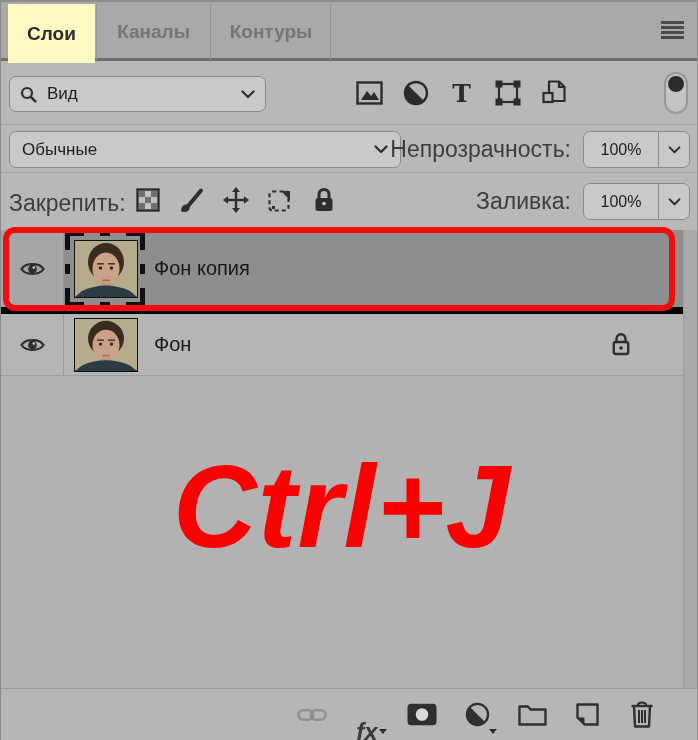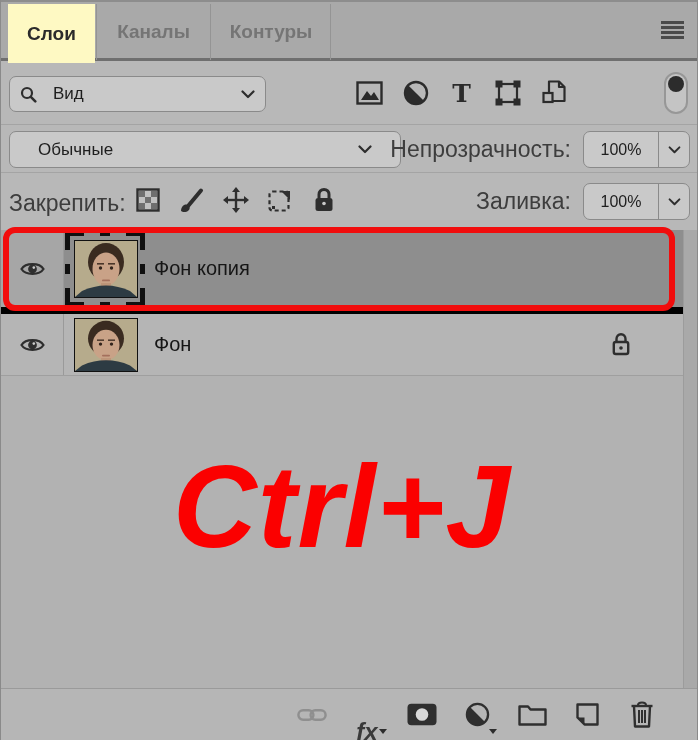--- a/index.html
+++ b/index.html
@@ -17,22 +17,22 @@
   .tab.t2{left:95px;width:115px;border-left:1px solid #949494;border-right:1px solid #949494;}
   .tab.t3{left:211px;width:119px;border-right:1px solid #949494;}
   .hamburger{position:absolute;right:13px;top:19px;width:23px;height:18px;display:flex;
     flex-direction:column;justify-content:space-between;cursor:pointer;}
   .hamburger span{display:block;height:2.5px;background:#4a4a4a;}
   
   .controls{position:absolute;top:61px;left:0;width:698px;height:169px;background:#b8b8b8;}
   .hdiv{position:absolute;left:0;width:698px;height:1px;background:#a4a4a4;}
   .box{background:#c9c9c9;border:1.5px solid #8a8a8a;border-radius:7px;box-sizing:border-box;
     display:flex;align-items:center;color:#1e1e1e;font-size:17px;}
-  .searchbox{position:absolute;left:8px;top:15px;width:257px;height:36px;padding:0 10px;gap:16px;cursor:pointer;}
-  .dropbox{position:absolute;left:8px;top:6px;width:392px;height:37px;padding:0 28px;cursor:pointer;}
+  .searchbox{position:absolute;left:8px;top:15px;width:257px;height:36px;padding:0 10px;gap:10px;cursor:pointer;}
+  .dropbox{position:absolute;left:8px;top:6px;width:392px;height:37px;padding:0 12px;cursor:pointer;}
   .chev{margin-left:auto;flex:0 0 auto;}
   .filter-icons{position:absolute;left:354px;top:16px;display:flex;gap:17px;}
   .ficon{width:29px;height:32px;display:flex;align-items:center;justify-content:center;cursor:pointer;}
   .t-glyph{font-family:"DejaVu Serif",serif;font-weight:700;font-size:25px;color:#2b2b2b;line-height:1;}
   .toggle{position:absolute;left:663px;top:11px;width:24px;height:42px;background:#c4c4c4;
     border:2px solid #979797;border-radius:13px;box-sizing:border-box;cursor:pointer;}
   .toggle .knob{position:absolute;left:2px;top:2px;width:16px;height:16px;border-radius:50%;background:#2c2c2c;}
   .rowlabel{color:#3d3d3d;font-size:23px;}
   .oplabel{position:absolute;top:0;height:48px;display:flex;align-items:center;right:128px;}
   .valbox{position:absolute;left:582px;width:107px;height:37px;padding:0;cursor:pointer;}

